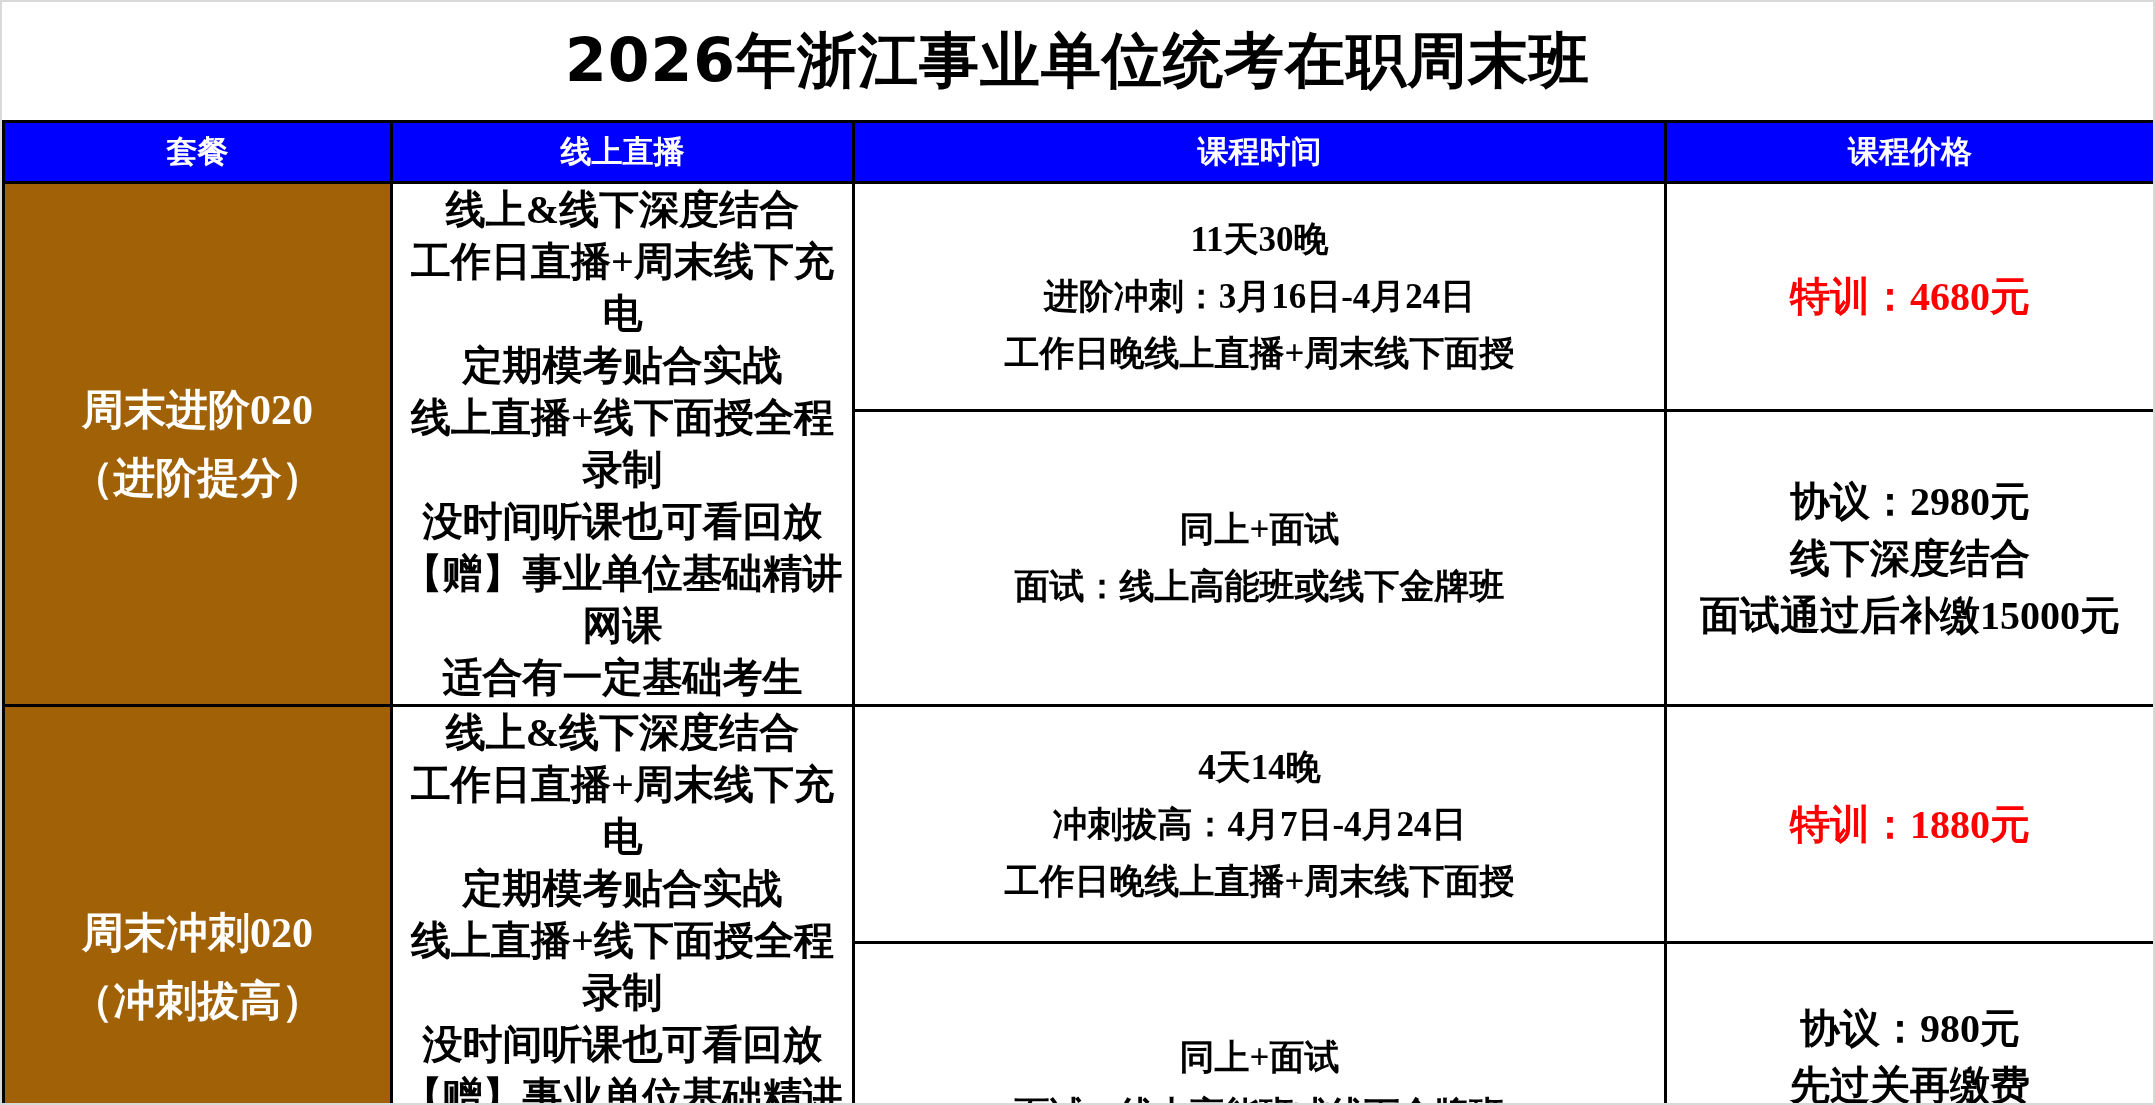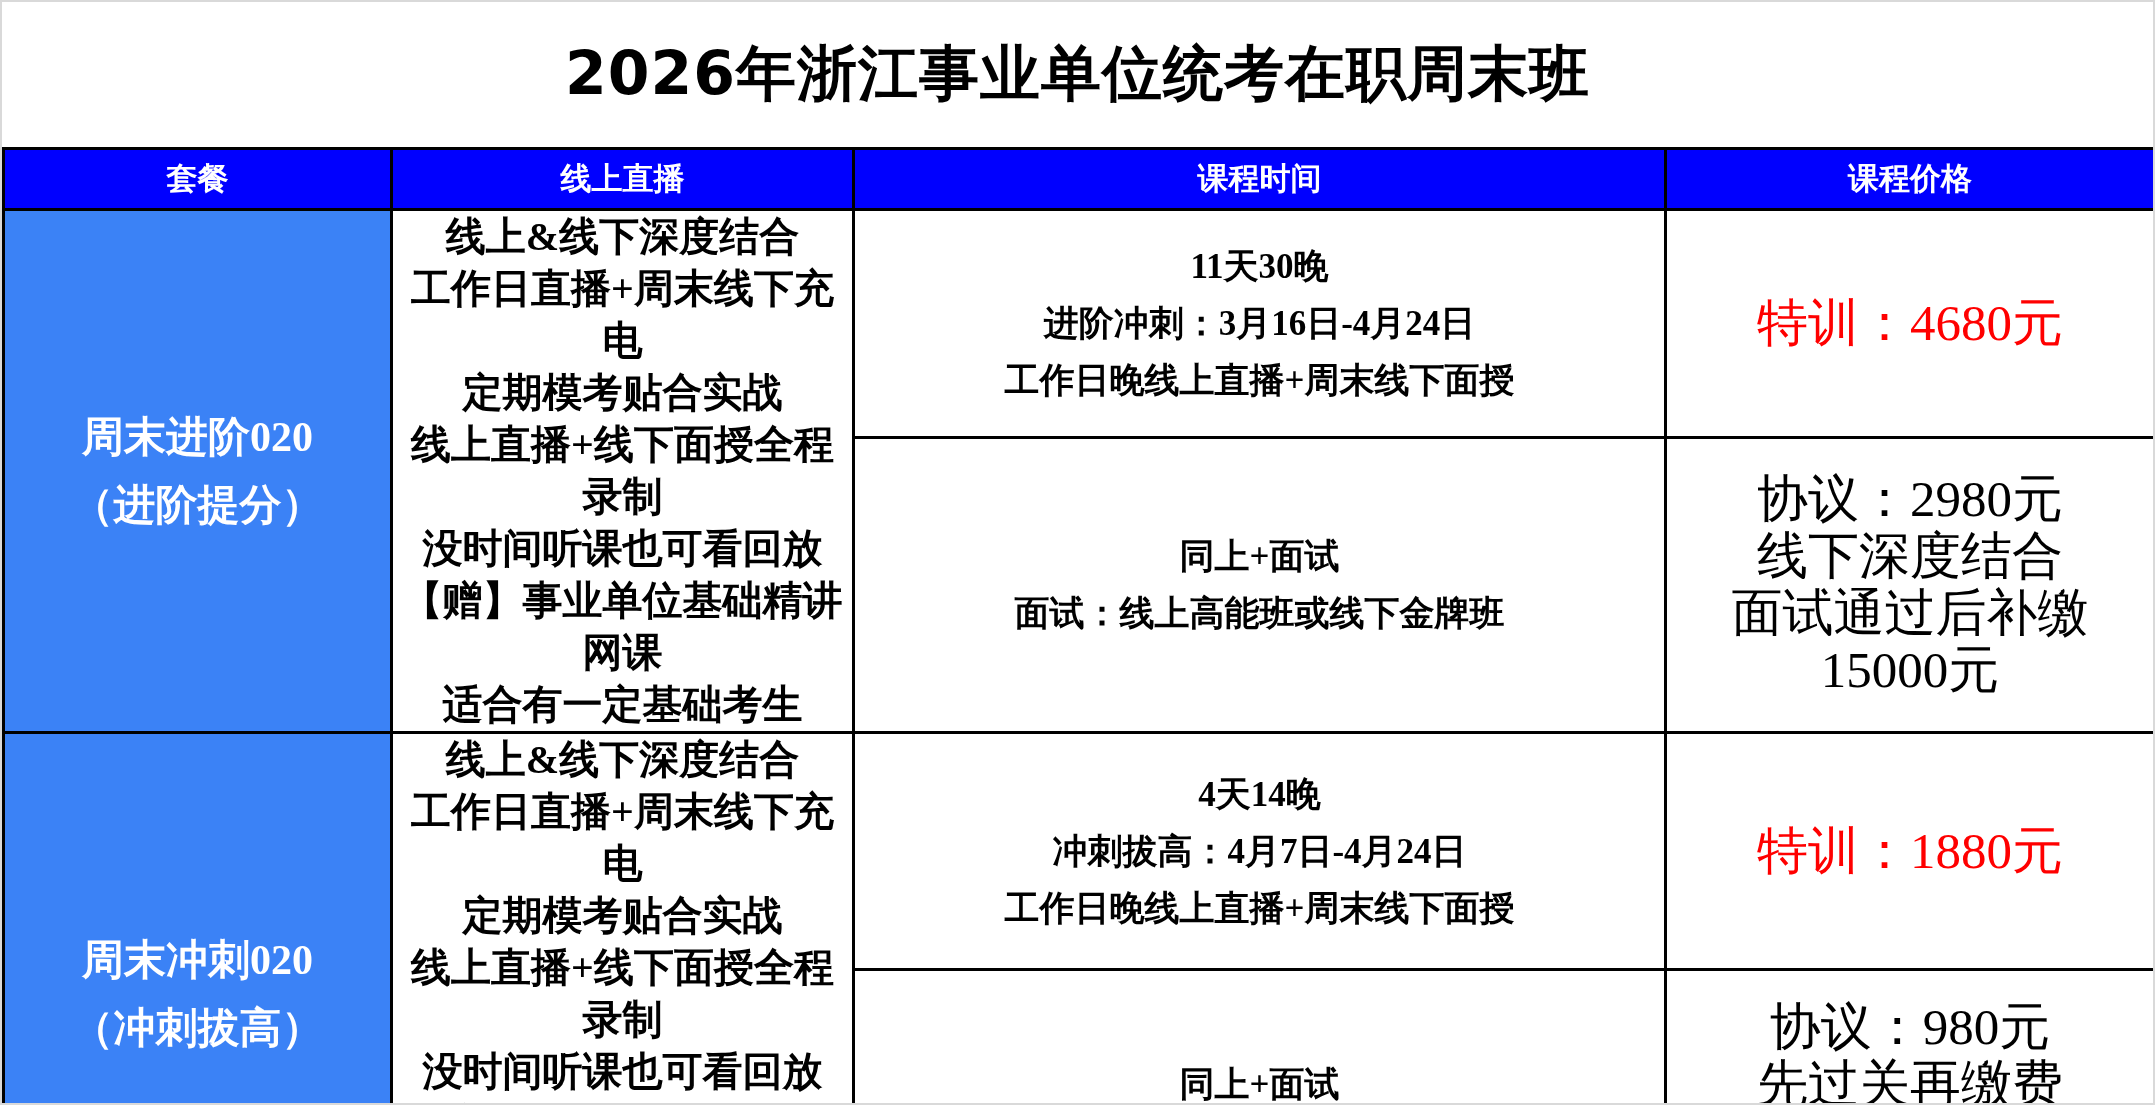--- a/index.html
+++ b/index.html
@@ -7,21 +7,21 @@
     position:relative;
     width:2155px;height:1105px;
     box-sizing:border-box;
     background:#ffffff;
     border:2px solid #d9d9d9;
     font-family:"Liberation Serif","DejaVu Serif",serif;
     color:#000000;
     overflow:hidden;
   }
   .title-band{
-    height:145px;
+    height:118px;
     display:flex;align-items:center;justify-content:center;
   }
   .title{
     font-family:"DejaVu Sans","Liberation Sans",sans-serif;
     font-size:60px;font-weight:900;letter-spacing:1px;
     color:#000000;white-space:nowrap;
   }
   table.course{
     width:2151px;
     border-collapse:collapse;
@@ -34,34 +34,34 @@
     padding:0 4px;
     white-space:pre-line;
     overflow:hidden;
   }
   th.hdr{
     background:#0000FF;color:#ffffff;
     font-size:31px;font-weight:700;
     height:58px;line-height:46px;
   }
   td.pkg{
-    background:#3b82f6;color:#ffffff;
+    background:#a16207;color:#ffffff;
     font-size:42px;font-weight:700;
     line-height:68px;
   }
   td.content{
     font-size:40px;font-weight:600;
     line-height:52px;
   }
   td.time{
     font-size:35px;font-weight:700;
     line-height:57px;
   }
   td.price{
-    font-size:51px;font-weight:400;
+    font-size:40px;font-weight:700;
     line-height:57px;
   }
   .red-text{color:#FF0000;}
   .note{display:block;}
   tr.h-r1a{height:211px;}
   tr.h-r1b{height:272px;}
   tr.h-r2a{height:200px;}
   tr.h-r2b{height:241px;}
 </style>
 </head>

